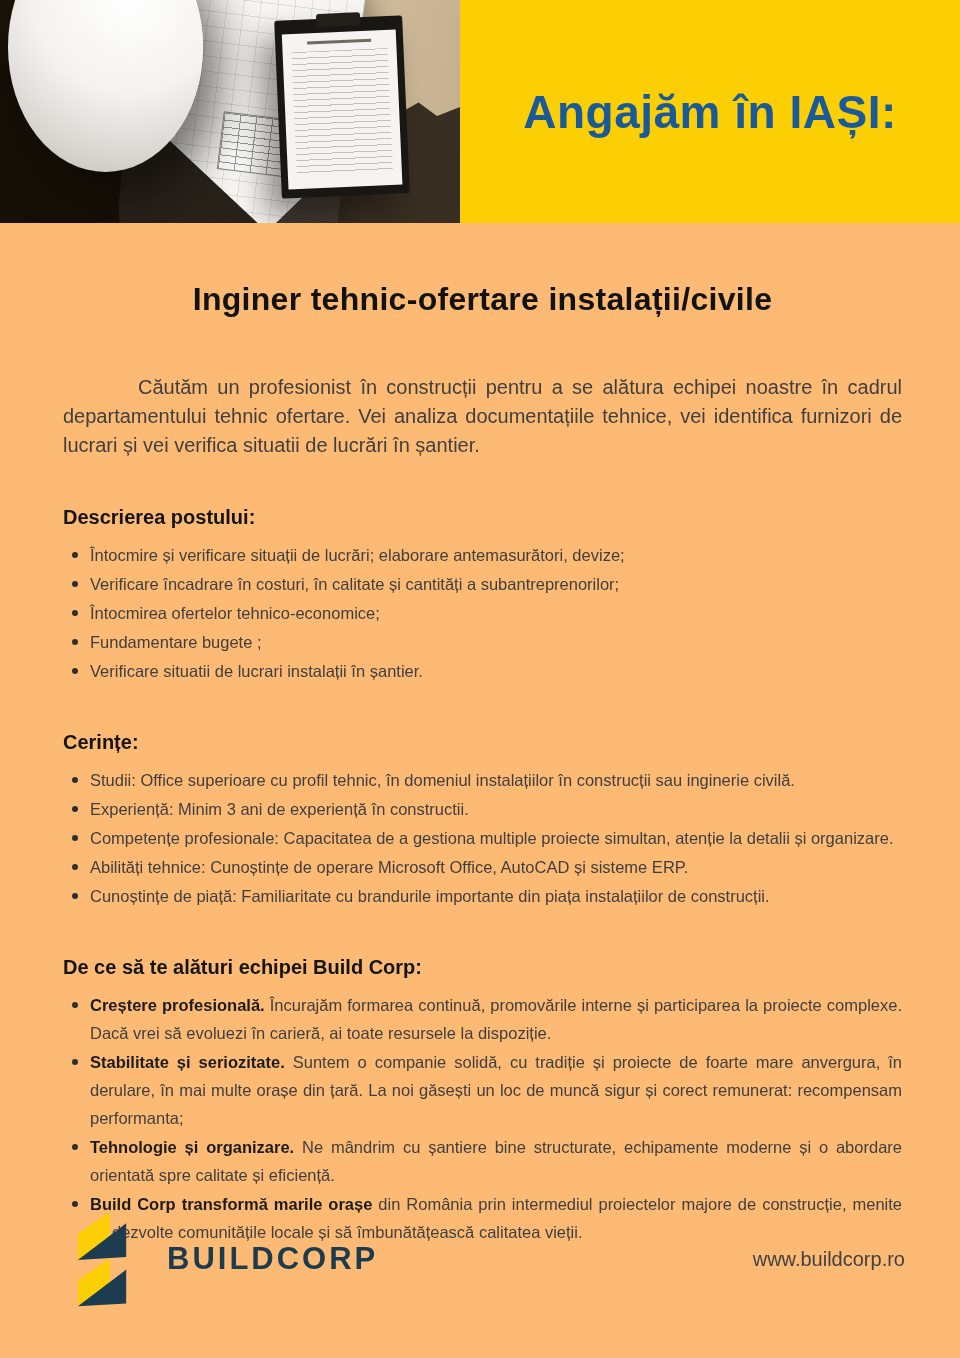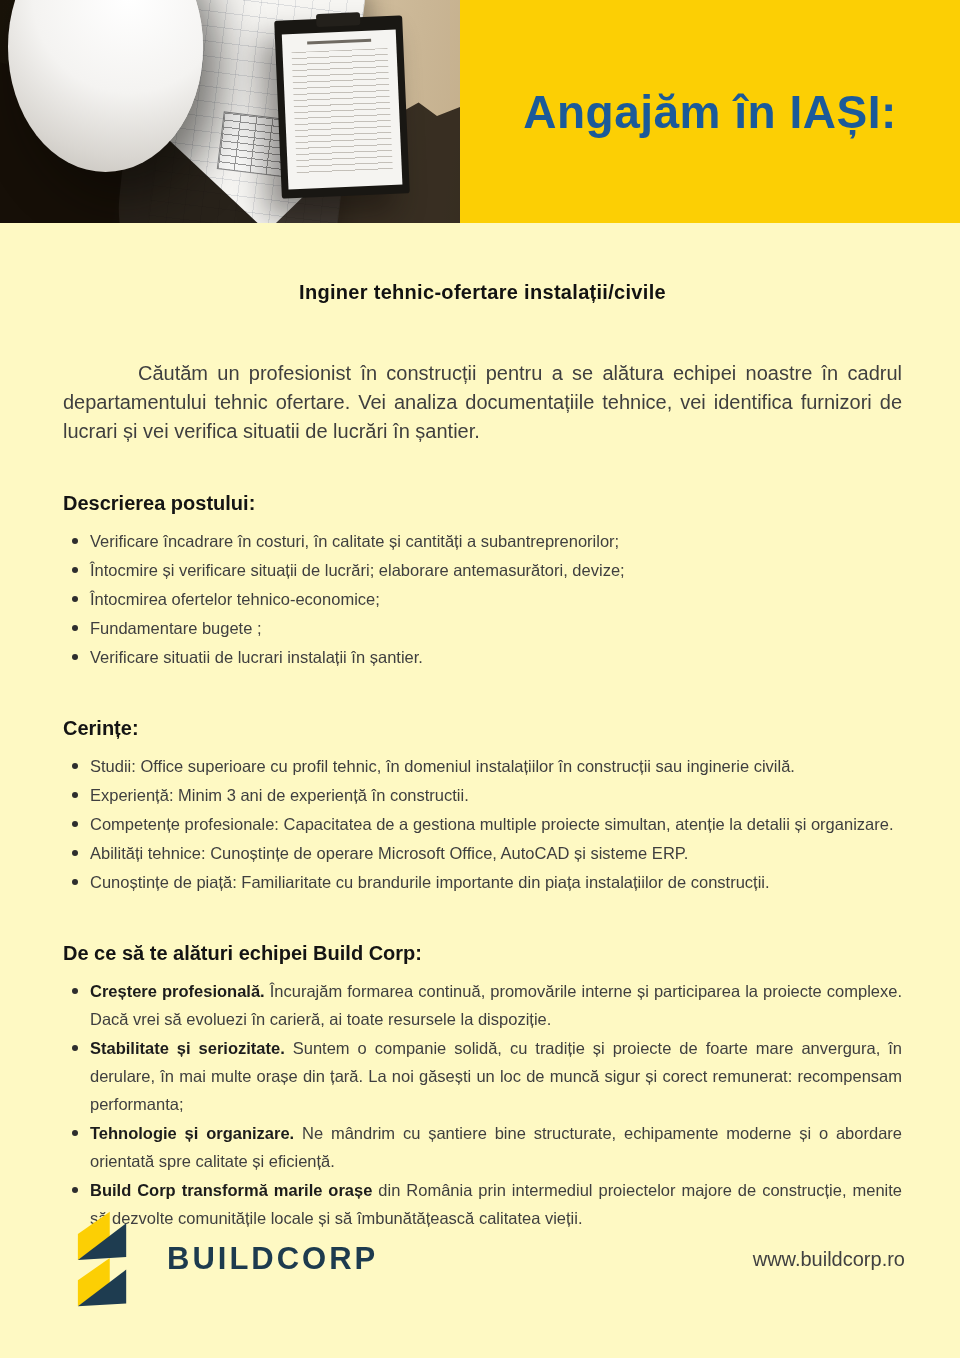--- a/index.html
+++ b/index.html
@@ -1,17 +1,17 @@
 <!DOCTYPE html>
 <html><head>
 <meta charset="utf-8">
 <style>
   html,body { margin:0; padding:0; background:#ffffff; }
   .page {
-    width:960px; height:1358px; margin:0 auto; background:#fef9c3;
+    width:960px; height:1358px; margin:0 auto; background:#fdba74;
     font-family:"Liberation Sans", sans-serif; color:#3f3f3f;
     position:relative; overflow:hidden;
   }
 
   
   .header { display:flex; height:223px; }
   .photo {
     position:relative; width:460px; height:223px; overflow:hidden; flex:none;
     background:linear-gradient(100deg,#191309 0%,#1c150b 30%,#6b5a44 42%,#c6b190 52%,#d2bf9f 70%,#c3ae8c 100%);
   }
@@ -45,21 +45,21 @@
   .paper-lines { position:absolute; left:9px; right:9px; top:18px; bottom:12px; opacity:.75;
     background-image:repeating-linear-gradient(to bottom, #b3aea6 0 1px, transparent 1px 6px); }
   .clip { position:absolute; left:50%; top:-5px; transform:translateX(-50%); width:44px; height:13px;
     background:#23201b; border-radius:3px; }
 
   .banner { flex:1; display:flex; align-items:center; justify-content:center; }
   .banner h1 { margin:0; font-size:46px; font-weight:800; letter-spacing:.5px; }
 
   
   .main { padding:0 58px 0 63px; }
-  .job-title { text-align:center; font-size:20px; font-weight:bold; color:#121212;
+  .job-title { text-align:center; font-size:32px; font-weight:bold; color:#121212;
     letter-spacing:.3px; margin:58px 0 0 0; }
   .intro { margin:55px 0 0 0; text-align:justify; text-indent:75px;
     font-size:20px; line-height:29px; color:#3f3f3f; }
 
   h2.section-heading { font-size:20px; font-weight:bold; color:#141414; margin:46px 0 12px 0; }
   ul.bullets { list-style:none; margin:0; padding:0; }
   ul.bullets li { position:relative; padding-left:27px; font-size:16.5px; line-height:28px;
     color:#3f3f3f; margin-bottom:1px; }
   ul.bullets li::before { content:""; position:absolute; left:9px; top:11px; width:6px; height:6px;
     border-radius:50%; background:#2e2e2e; }
@@ -99,22 +99,22 @@
       <h1 id="bannerTitle" style="color: rgb(27, 90, 153);">Angajăm în IAȘI:</h1>
     </div>
   </div>
 
   <div class="main">
     <div class="job-title">Inginer tehnic-ofertare instalații/civile</div>
     <p class="intro">Căutăm un profesionist în construcții pentru a se alătura echipei noastre în cadrul departamentului tehnic ofertare. Vei analiza documentațiile tehnice, vei identifica furnizori de lucrari și vei verifica situatii de lucrări în șantier.</p>
 
     <h2 class="section-heading">Descrierea postului:</h2>
     <ul class="bullets">
+        <li>Întocmire și verificare situații de lucrări; elaborare antemasurători, devize;</li>
         <li>Verificare încadrare în costuri, în calitate și cantități a subantreprenorilor;</li>
-        <li>Întocmire și verificare situații de lucrări; elaborare antemasurători, devize;</li>
         <li>Întocmirea ofertelor tehnico-economice;</li>
         <li>Fundamentare bugete ;</li>
         <li>Verificare situatii de lucrari instalații în șantier.</li>
       </ul>
 
     <h2 class="section-heading">Cerințe:</h2>
     <ul class="bullets">
         <li>Studii: Office superioare cu profil tehnic, în domeniul instalațiilor în construcții sau inginerie civilă.</li>
         <li>Experiență: Minim 3 ani de experiență în constructii.</li>
         <li>Competențe profesionale: Capacitatea de a gestiona multiple proiecte simultan, atenție la detalii și organizare.</li>

